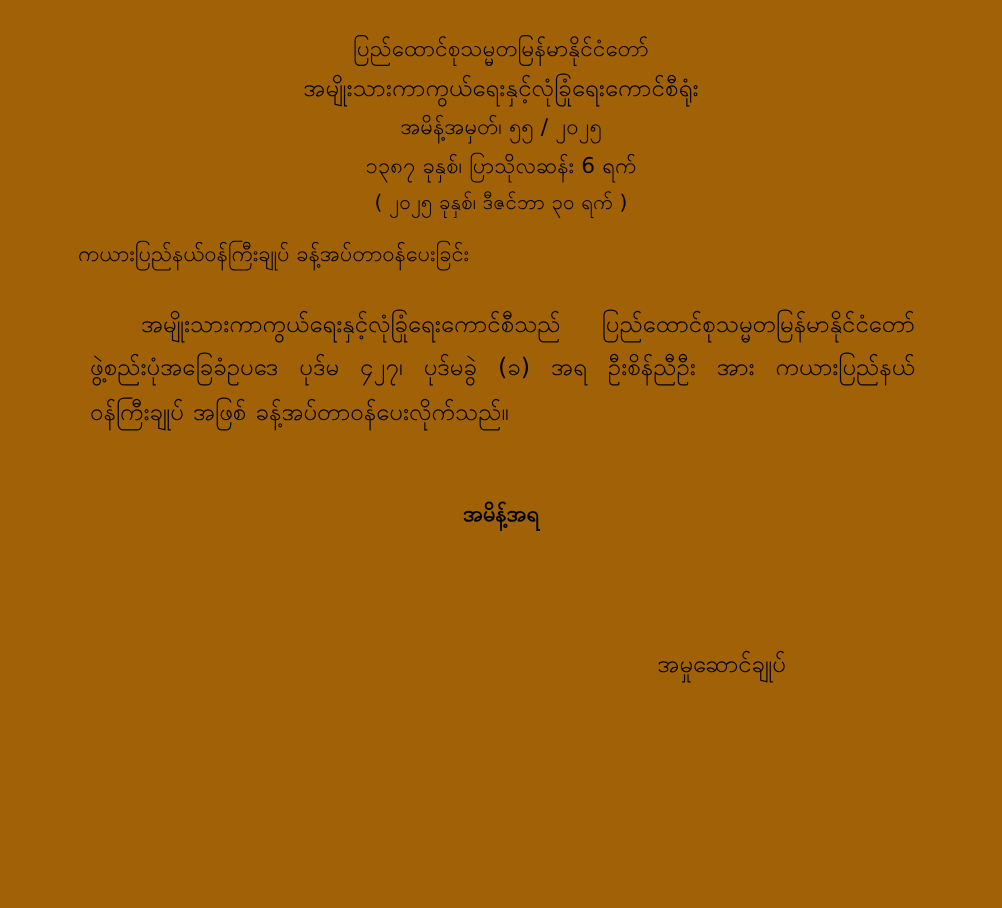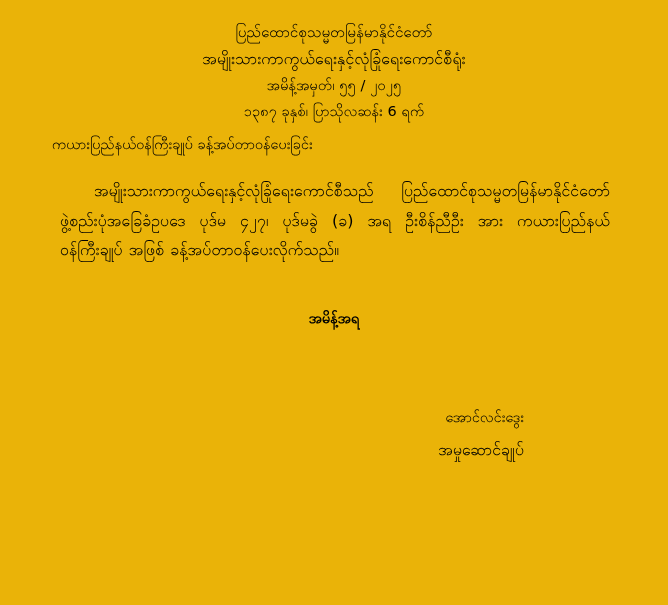--- a/index.html
+++ b/index.html
@@ -11,21 +11,21 @@
     width: 668px;
     height: 605px;
     font-family: "DejaVu Sans", "Liberation Sans", sans-serif;
     color: #000000;
     overflow: hidden;
   }
   .page {
     position: relative;
     width: 668px;
     height: 605px;
-    background: #eab308;
+    background: #a16207;
     box-sizing: border-box;
     padding: 22px 52px 0 52px;
   }
   .line-center {
     text-align: center;
     font-size: 14.5px;
     line-height: 1.0;
     margin: 0 0 11px 0;
     letter-spacing: 0.1px;
   }
@@ -70,25 +70,25 @@
 </style>
 </head>
 <body>
 
 <div class="page">
 
   <div class="line-center l1">ပြည်ထောင်စုသမ္မတမြန်မာနိုင်ငံတော်</div>
   <div class="line-center l2">အမျိုးသားကာကွယ်ရေးနှင့်လုံခြုံရေးကောင်စီရုံး</div>
   <div class="line-center l3">အမိန့်အမှတ်၊  ၅၅ / ၂၀၂၅</div>
   <div class="line-center l4">၁၃၈၇ ခုနှစ်၊ ပြာသိုလဆန်း  6  ရက်</div>
+  <div class="line-center l5">( ၂၀၂၅ ခုနှစ်၊ ဒီဇင်ဘာ  ၃၀   ရက် )</div>
 
   <div class="title">ကယားပြည်နယ်ဝန်ကြီးချုပ် ခန့်အပ်တာဝန်ပေးခြင်း</div>
 
   <div class="body-para">အမျိုးသားကာကွယ်ရေးနှင့်လုံခြုံရေးကောင်စီသည်  ပြည်ထောင်စုသမ္မတမြန်မာနိုင်ငံတော် ဖွဲ့စည်းပုံအခြေခံဥပဒေ ပုဒ်မ ၄၂၇၊ ပုဒ်မခွဲ (ခ) အရ ဦးစိန်ညီဦး အား ကယားပြည်နယ် ဝန်ကြီးချုပ် အဖြစ် ခန့်အပ်တာဝန်ပေးလိုက်သည်။</div>
 
   <div class="order-word">အမိန့်အရ</div>
 
   <div class="sign-block">
-    <div class="sign-name">အောင်လင်းဒွေး</div>
     <div class="sign-title">အမှုဆောင်ချုပ်</div>
   </div>
 
 </div>
 
 </body></html>

